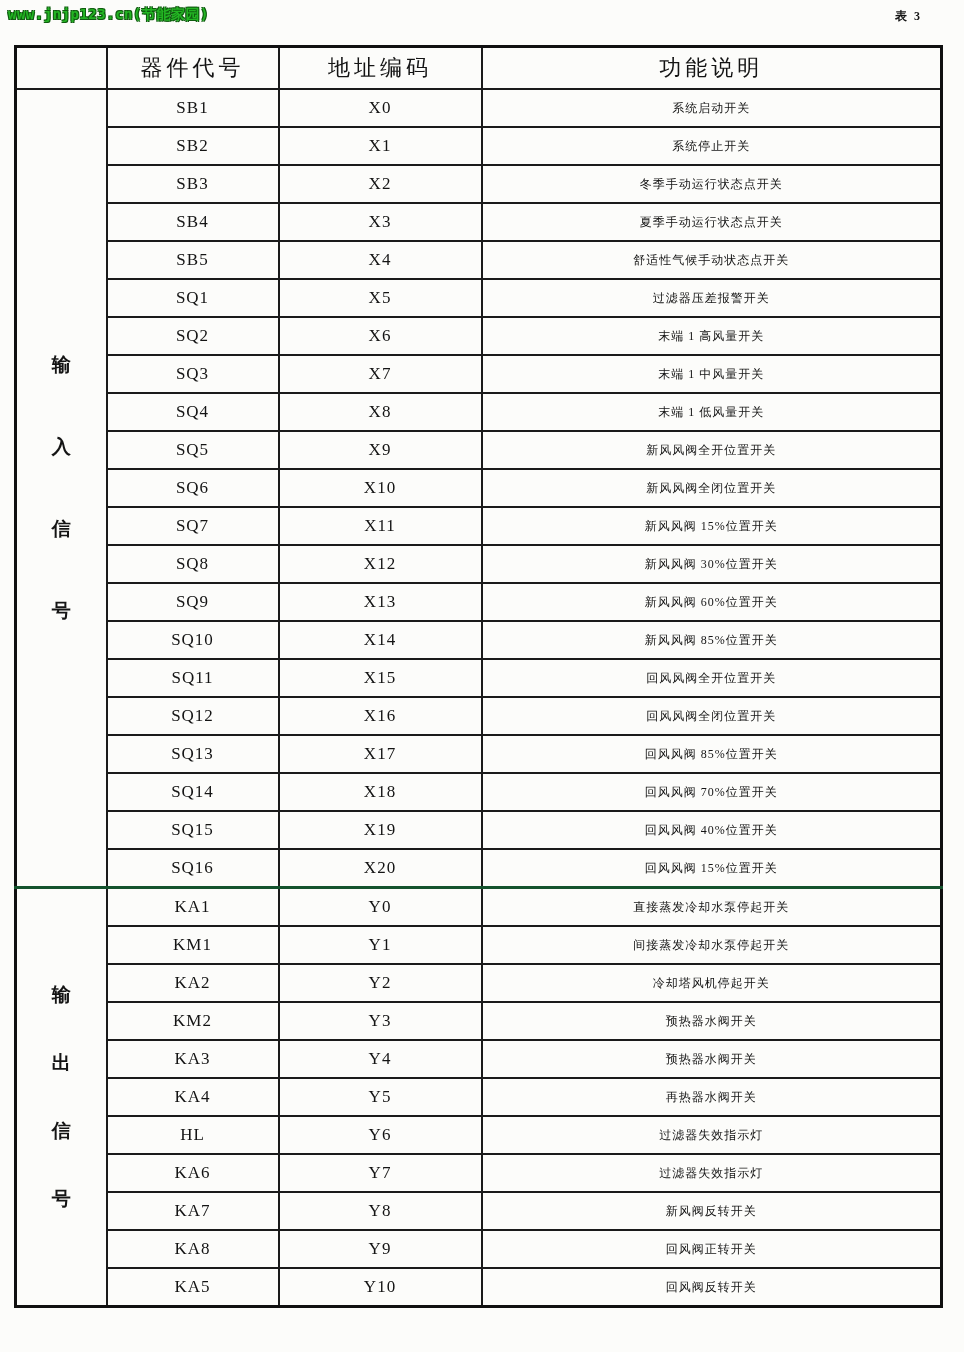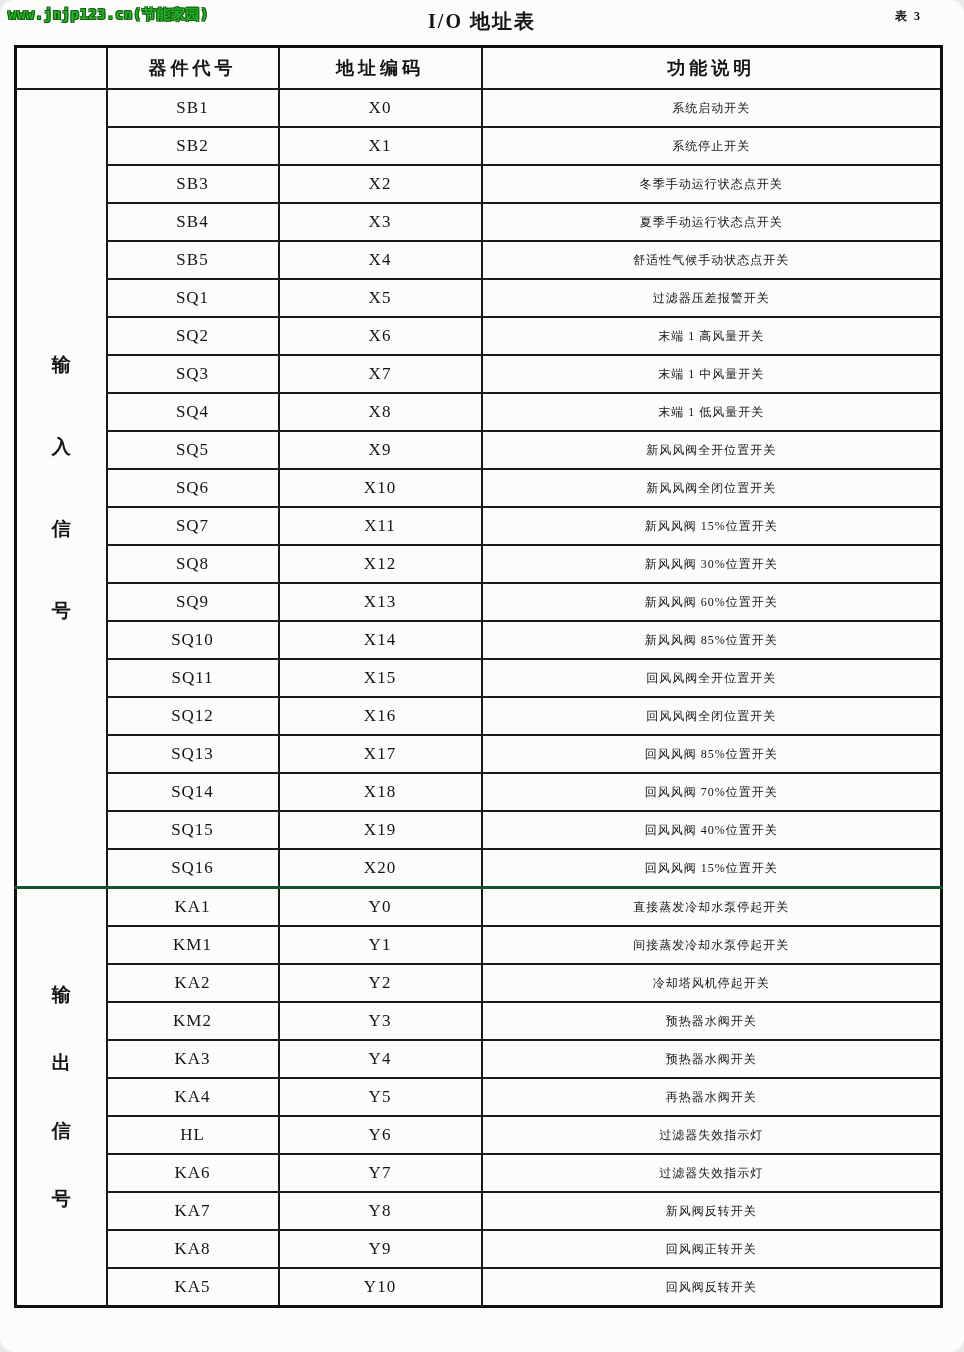--- a/index.html
+++ b/index.html
@@ -8,21 +8,20 @@
     background: #e8e8e6;
   }
   .page {
     position: relative;
     width: 964px;
     height: 1352px;
     background: #fcfcfa;
     font-family: "Liberation Serif", "DejaVu Serif", serif;
     color: #141414;
     overflow: hidden;
-    border-radius: 14px;
   }
   .page-header {
     position: relative;
     height: 45px;
   }
   .watermark {
     position: absolute;
     left: 8px;
     top: 6px;
     font-family: "DejaVu Sans Mono", "Liberation Mono", monospace;
@@ -64,22 +63,22 @@
     text-align: center;
     vertical-align: middle;
     padding: 0;
     overflow: hidden;
   }
   table.io-table {
     border: 3px solid #101010;
   }
   thead th {
     height: 40px;
-    font-size: 18px;
-    font-weight: bold;
+    font-size: 22px;
+    font-weight: normal;
     letter-spacing: 4px;
     border-bottom: 3px solid #101010;
     margin-top: 39px;
   }
   tbody td {
     height: 36px;
     font-size: 17px;
   }
   tbody td.code-cell,
   tbody td.addr-cell {
@@ -119,21 +118,20 @@
     letter-spacing: 2px;
   }
 </style>
 </head>
 <body>
 
 <div class="page">
 
   <div class="page-header">
     <span class="watermark">www.jnjp123.cn(节能家园)</span>
-    <span class="doc-title">I/O 地址表</span>
     <span class="table-number">表 3</span>
   </div>
 
   <table class="io-table">
     <colgroup>
       <col style="width:91px">
       <col style="width:172px">
       <col style="width:203px">
       <col style="width:460px">
     </colgroup>

